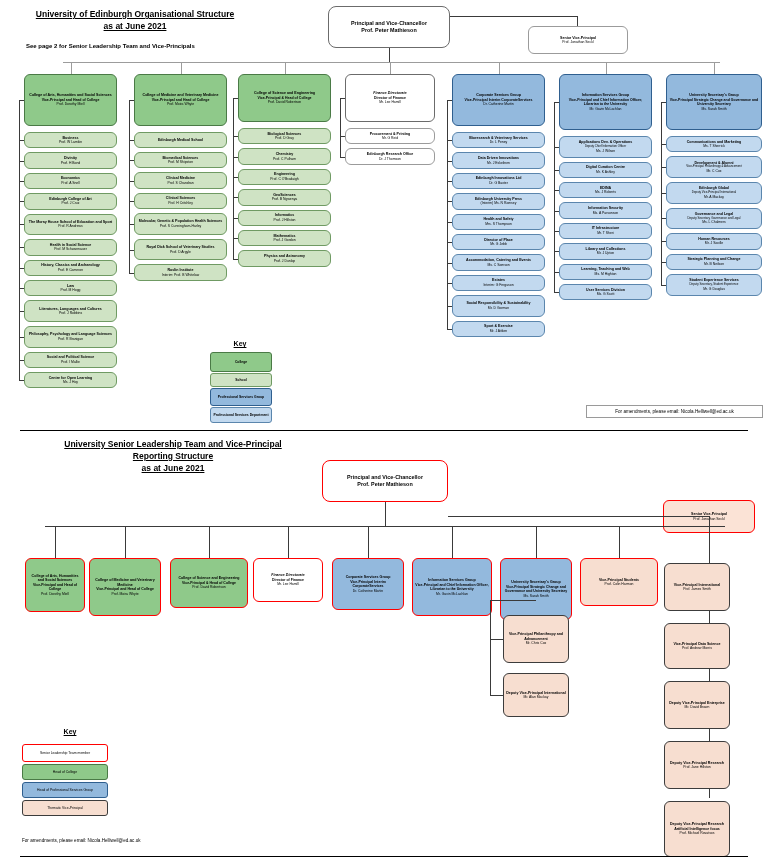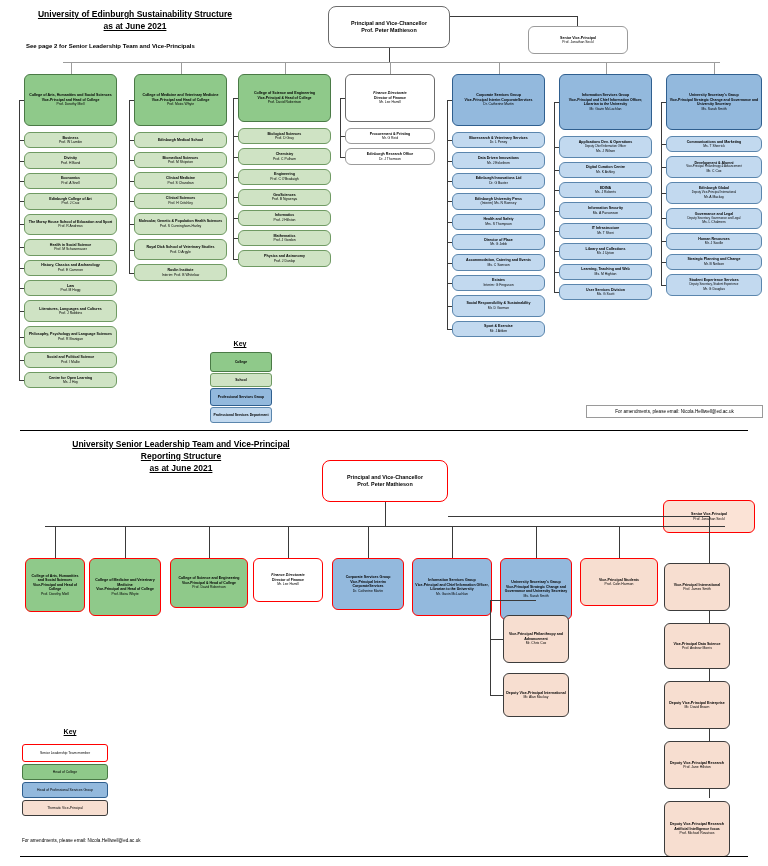--- a/index.html
+++ b/index.html
@@ -42,21 +42,21 @@
   .hr{position:absolute;background:#000;height:1px;}
 </style>
 </head>
 <body>
 
 <div class="page">
 
   <div>
 
     <div class="doc-title" style="left:20px;top:8px;width:230px;">
-      <div>University of Edinburgh Sustainability Structure</div>
+      <div>University of Edinburgh Organisational Structure</div>
       <div>as at June 2021</div>
     </div>
 
     <div class="note" style="left:26px;top:43px;">See page 2 for Senior Leadership Team and Vice-Principals</div>
 
     <div class="node plain" id="p1-principal" style="left:328px;top:6px;width:122px;height:42px;border-radius:8px;">
       <div class="ttl" style="font-size:5.4px;line-height:7px;">Principal and Vice-Chancellor</div>
       <div class="ttl" style="font-size:5.4px;line-height:7px;">Prof. Peter Mathieson</div>
     </div>
 
@@ -403,21 +403,21 @@
         <div class="keyitem college" style="left: 210px; top: 352px; width: 62px; height: 20px;">College</div>
         <div class="keyitem school" style="left: 210px; top: 373px; width: 62px; height: 14px;">School</div>
         <div class="keyitem psg" style="left: 210px; top: 388px; width: 62px; height: 18px;">Professional Services Group</div>
         <div class="keyitem psd" style="left: 210px; top: 407px; width: 62px; height: 16px;">Professional Services Department</div>
       </div>
 
     <div class="amend" style="left:586px;top:405px;width:165px;">For amendments, please email: Nicola.Helliwell@ed.ac.uk</div>
   </div>
 
   <div>
-    <div class="doc-title" style="left:56px;top:438px;width:250px;">
+    <div class="doc-title" style="left:48px;top:438px;width:250px;">
       <div>University Senior Leadership Team and Vice-Principal Reporting Structure</div>
       <div>as at June 2021</div>
     </div>
 
     <div class="node sltwhite" style="left:322px;top:460px;width:126px;height:42px;border-radius:8px;">
       <div class="ttl" style="font-size:5.4px;line-height:7px;">Principal and Vice-Chancellor</div>
       <div class="ttl" style="font-size:5.4px;line-height:7px;">Prof. Peter Mathieson</div>
     </div>
 
     <div class="node sltwhite" style="left:663px;top:500px;width:92px;height:33px;background:#fbe3d6;">

